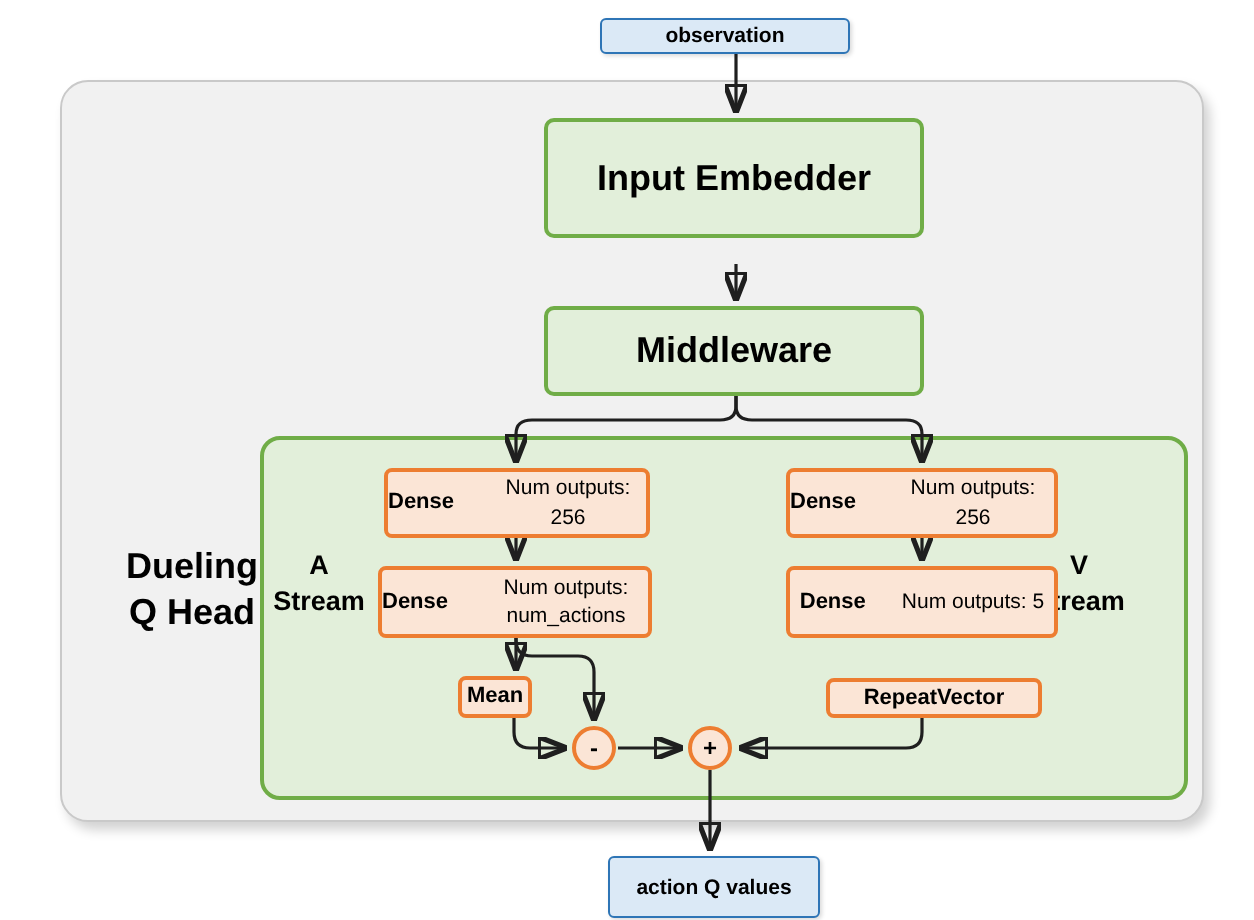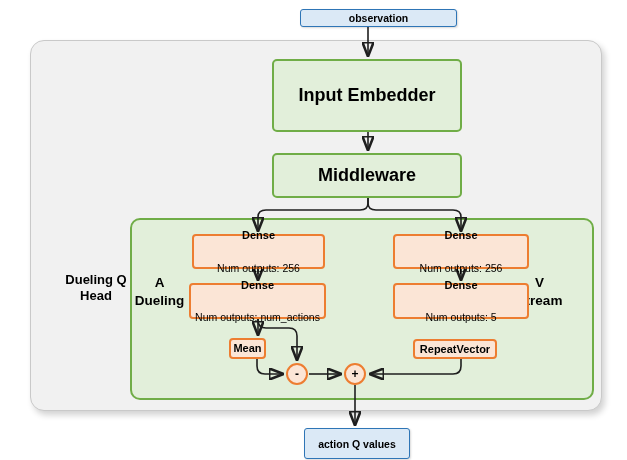--- a/index.html
+++ b/index.html
@@ -10,21 +10,21 @@
     --edge:#1f1f1f; --text:#000000;
   }
   html,body{margin:0;padding:0;}
   body{
     width:627px;height:460px;position:relative;background:#ffffff;
     font-family:"Liberation Sans", sans-serif;color:var(--text);
     overflow:hidden;
   }
   .abs{position:absolute;box-sizing:border-box;}
   .center{display:flex;align-items:center;justify-content:center;text-align:center;}
-  .col{flex-direction:column;gap:18px;}
+  .col{flex-direction:row;gap:18px;}
 
   .outer-container{
     left:30px;top:40px;width:572px;height:371px;border-radius:14px;
     background:var(--container-fill);border:1.5px solid var(--container-border);
     box-shadow:3px 4px 6px rgba(0,0,0,0.18);
   }
   .head-container{
     left:130px;top:218px;width:464px;height:182px;border-radius:10px;
     background:var(--green-fill);border:2px solid var(--green-border);
   }
@@ -40,21 +40,21 @@
   .orange-box{
     background:var(--orange-fill);border:2px solid var(--orange-border);
     border-radius:4px;font-size:10.5px;line-height:1.35;
   }
   .orange-box .t{font-weight:bold;font-size:11px;}
   .op-circle{
     width:22px;height:22px;border-radius:50%;
     background:var(--orange-fill);border:2px solid var(--orange-border);
     font-weight:bold;font-size:12px;line-height:1;
   }
-  .big-label{font-weight:bold;font-size:13px;line-height:1.25;text-align:center;padding-left:32px;}
+  .big-label{font-weight:bold;font-size:18px;line-height:1.25;text-align:center;padding-left:32px;}
   .stream-label{font-weight:bold;font-size:13.5px;line-height:1.3;text-align:center;}
   .edges{left:0;top:0;width:627px;height:460px;pointer-events:none;}
   .edges path{stroke:var(--edge);stroke-width:1.6;fill:none;}
 </style>
 </head>
 <body>
 
 <div class="abs outer-container"></div>
 <div class="abs head-container"></div>
 
@@ -71,35 +71,35 @@
   <path d="M258,269 L258,279" marker-end="url(#arrow)"></path>
   <path d="M461,269 L461,279" marker-end="url(#arrow)"></path>
   <path d="M258,319 L258,334" marker-end="url(#arrow)"></path>
   <path d="M258,319 L258,320 Q258,328 266,328 L289,328 Q297,328 297,336 L297,359" marker-end="url(#arrow)"></path>
   <path d="M257,359 L257,366 Q257,374 265,374 L282,374" marker-end="url(#arrow)"></path>
   <path d="M309,374 L340,374" marker-end="url(#arrow)"></path>
   <path d="M461,359 L461,366 Q461,374 453,374 L371,374" marker-end="url(#arrow)"></path>
   <path d="M355,385 L355,424" marker-end="url(#arrow)"></path>
 </svg>
 
-<div class="abs io-box center" style="left:300px;top:9px;width:157px;height:18px;">
+<div class="abs io-box center" style="left:300px;top:9px;width:125px;height:18px;">
   <span>observation</span>
 </div>
 
-<div class="abs green-box center" style="left:272px;top:59px;width:190px;height:73px;">
+<div class="abs green-box center" style="left:272px;top:59px;width:190px;height:60px;">
   <span>Input Embedder</span>
 </div>
 
 <div class="abs green-box center" style="left:272px;top:153px;width:190px;height:45px;text-align:right;">
   <span>Middleware</span>
 </div>
 
 <div class="abs big-label" style="left:30px;top:272px;width:100px;">Dueling Q Head</div>
 
-<div class="abs stream-label" style="left:132px;top:274px;width:55px;">A Dueling</div>
+<div class="abs stream-label" style="left:132px;top:274px;width:55px;">A Stream</div>
 
 <div class="abs stream-label" style="left:512px;top:274px;width:55px;">V Stream</div>
 
 <div class="abs orange-box center col" style="left:192px;top:234px;width:133px;height:35px;">
   <span class="t">Dense</span>
   <span>Num outputs: 256</span>
 </div>
 
 <div class="abs orange-box center col" style="left:189px;top:283px;width:137px;height:36px;">
   <span class="t">Dense</span>
@@ -113,21 +113,21 @@
 
 <div class="abs orange-box center col" style="left:393px;top:283px;width:136px;height:36px;">
   <span class="t">Dense</span>
   <span>Num outputs: 5</span>
 </div>
 
 <div class="abs orange-box center" style="left:229px;top:338px;width:37px;height:21px;">
   <span class="t">Mean</span>
 </div>
 
-<div class="abs orange-box center" style="left:413px;top:339px;width:84px;height:20px;">
+<div class="abs orange-box center" style="left:413px;top:339px;width:108px;height:20px;">
   <span class="t">RepeatVector</span>
 </div>
 
 <div class="abs op-circle center" style="left:286px;top:363px;">
   <span>-</span>
 </div>
 
 <div class="abs op-circle center" style="left:344px;top:363px;">
   <span>+</span>
 </div>

